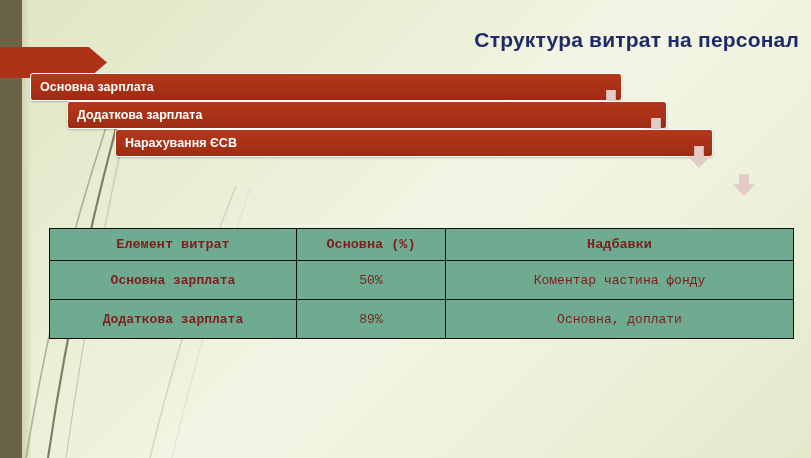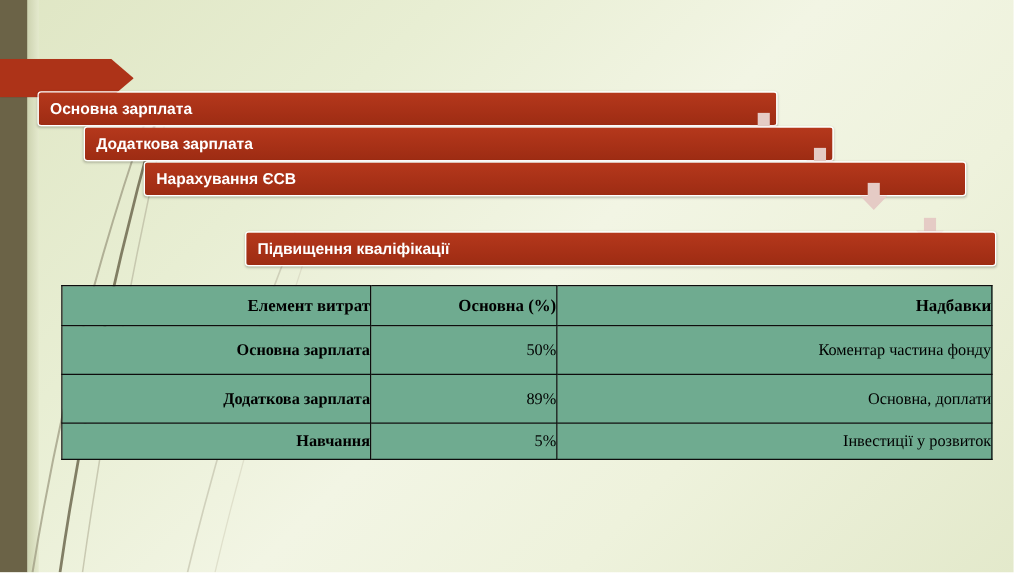--- a/index.html
+++ b/index.html
@@ -93,23 +93,23 @@
     position: absolute;
     left: 49px;
     top: 228px;
     width: 741px;
     border-collapse: collapse;
     table-layout: fixed;
   }
   .tbl td, .tbl th {
     border: 1.5px solid #0d0d0d;
     background: #6fab90;
-    text-align: right;
-    color: #000000;
-    font-family: Liberation Serif, serif;
+    text-align: center;
+    color: #7f1d1d;
+    font-family: Liberation Mono, monospace;
     padding: 0;
   }
   .tbl th {
     height: 31px;
     font-size: 13.5px;
     font-weight: bold;
   }
   .tbl td {
     font-size: 13px;
   }
@@ -131,64 +131,57 @@
   <div class="left-stripe-inner"></div>
 
   <svg class="deco-svg" viewBox="0 0 811 458">
     <path d="M118,92 C84,190 52,300 26,458" stroke="#9d9b82" stroke-width="1.6" fill="none" opacity="0.75"></path>
     <path d="M125,95 C96,200 68,320 48,458" stroke="#6e6a50" stroke-width="2.2" fill="none" opacity="0.85"></path>
     <path d="M132,98 C108,205 84,330 66,458" stroke="#b9b8a0" stroke-width="1.2" fill="none" opacity="0.7"></path>
     <path d="M236,186 C206,260 176,350 150,458" stroke="#c3c2ac" stroke-width="1.3" fill="none" opacity="0.7"></path>
     <path d="M250,188 C224,266 196,356 172,458" stroke="#d3d2bd" stroke-width="1" fill="none" opacity="0.6"></path>
   </svg>
 
+  <div class="title">Структура витрат на персонал</div>
 
   <div class="chevron-head"></div>
 
   <div class="bar" style="left:30px; top:73px; width:592px;">
     <span class="bar-label">Основна зарплата</span>
   </div>
   <div class="bar-arrow" style="left:600px; top:90px;"></div>
 
   <div class="bar" style="left:67px; top:101px; width:600px;">
     <span class="bar-label">Додаткова зарплата</span>
   </div>
   <div class="bar-arrow" style="left:645px; top:118px;"></div>
 
-  <div class="bar" style="left:115px; top:129px; width:658px;">
+  <div class="bar" style="left:115px; top:129px; width:598px;">
     <span class="bar-label">Нарахування ЄСВ</span>
   </div>
   <div class="bar-arrow" style="left:688px; top:146px;"></div>
 
   <div class="bar-arrow" style="left:733px; top:174px;"></div>
 
-  <div class="bar" style="left:196px; top:185px; width:601px;">
-    <span class="bar-label">Підвищення кваліфікації</span>
-  </div>
 
   <table class="tbl">
     <thead>
       <tr>
         <th class="col-a">Елемент витрат</th>
         <th class="col-b">Основна (%)</th>
         <th class="col-c">Надбавки</th>
       </tr>
     </thead>
     <tbody>
       <tr class="r-tall">
         <td class="cell-name">Основна зарплата</td>
         <td class="cell-pct">50%</td>
         <td class="cell-note">Коментар частина фонду</td>
       </tr>
       <tr class="r-tall">
         <td class="cell-name">Додаткова зарплата</td>
         <td class="cell-pct">89%</td>
         <td class="cell-note">Основна, доплати</td>
       </tr>
-      <tr class="r-short">
-        <td class="cell-name">Навчання</td>
-        <td class="cell-pct">5%</td>
-        <td class="cell-note">Інвестиції у розвиток</td>
-      </tr>
     </tbody>
   </table>
 
 </div>
 
 </body></html>

